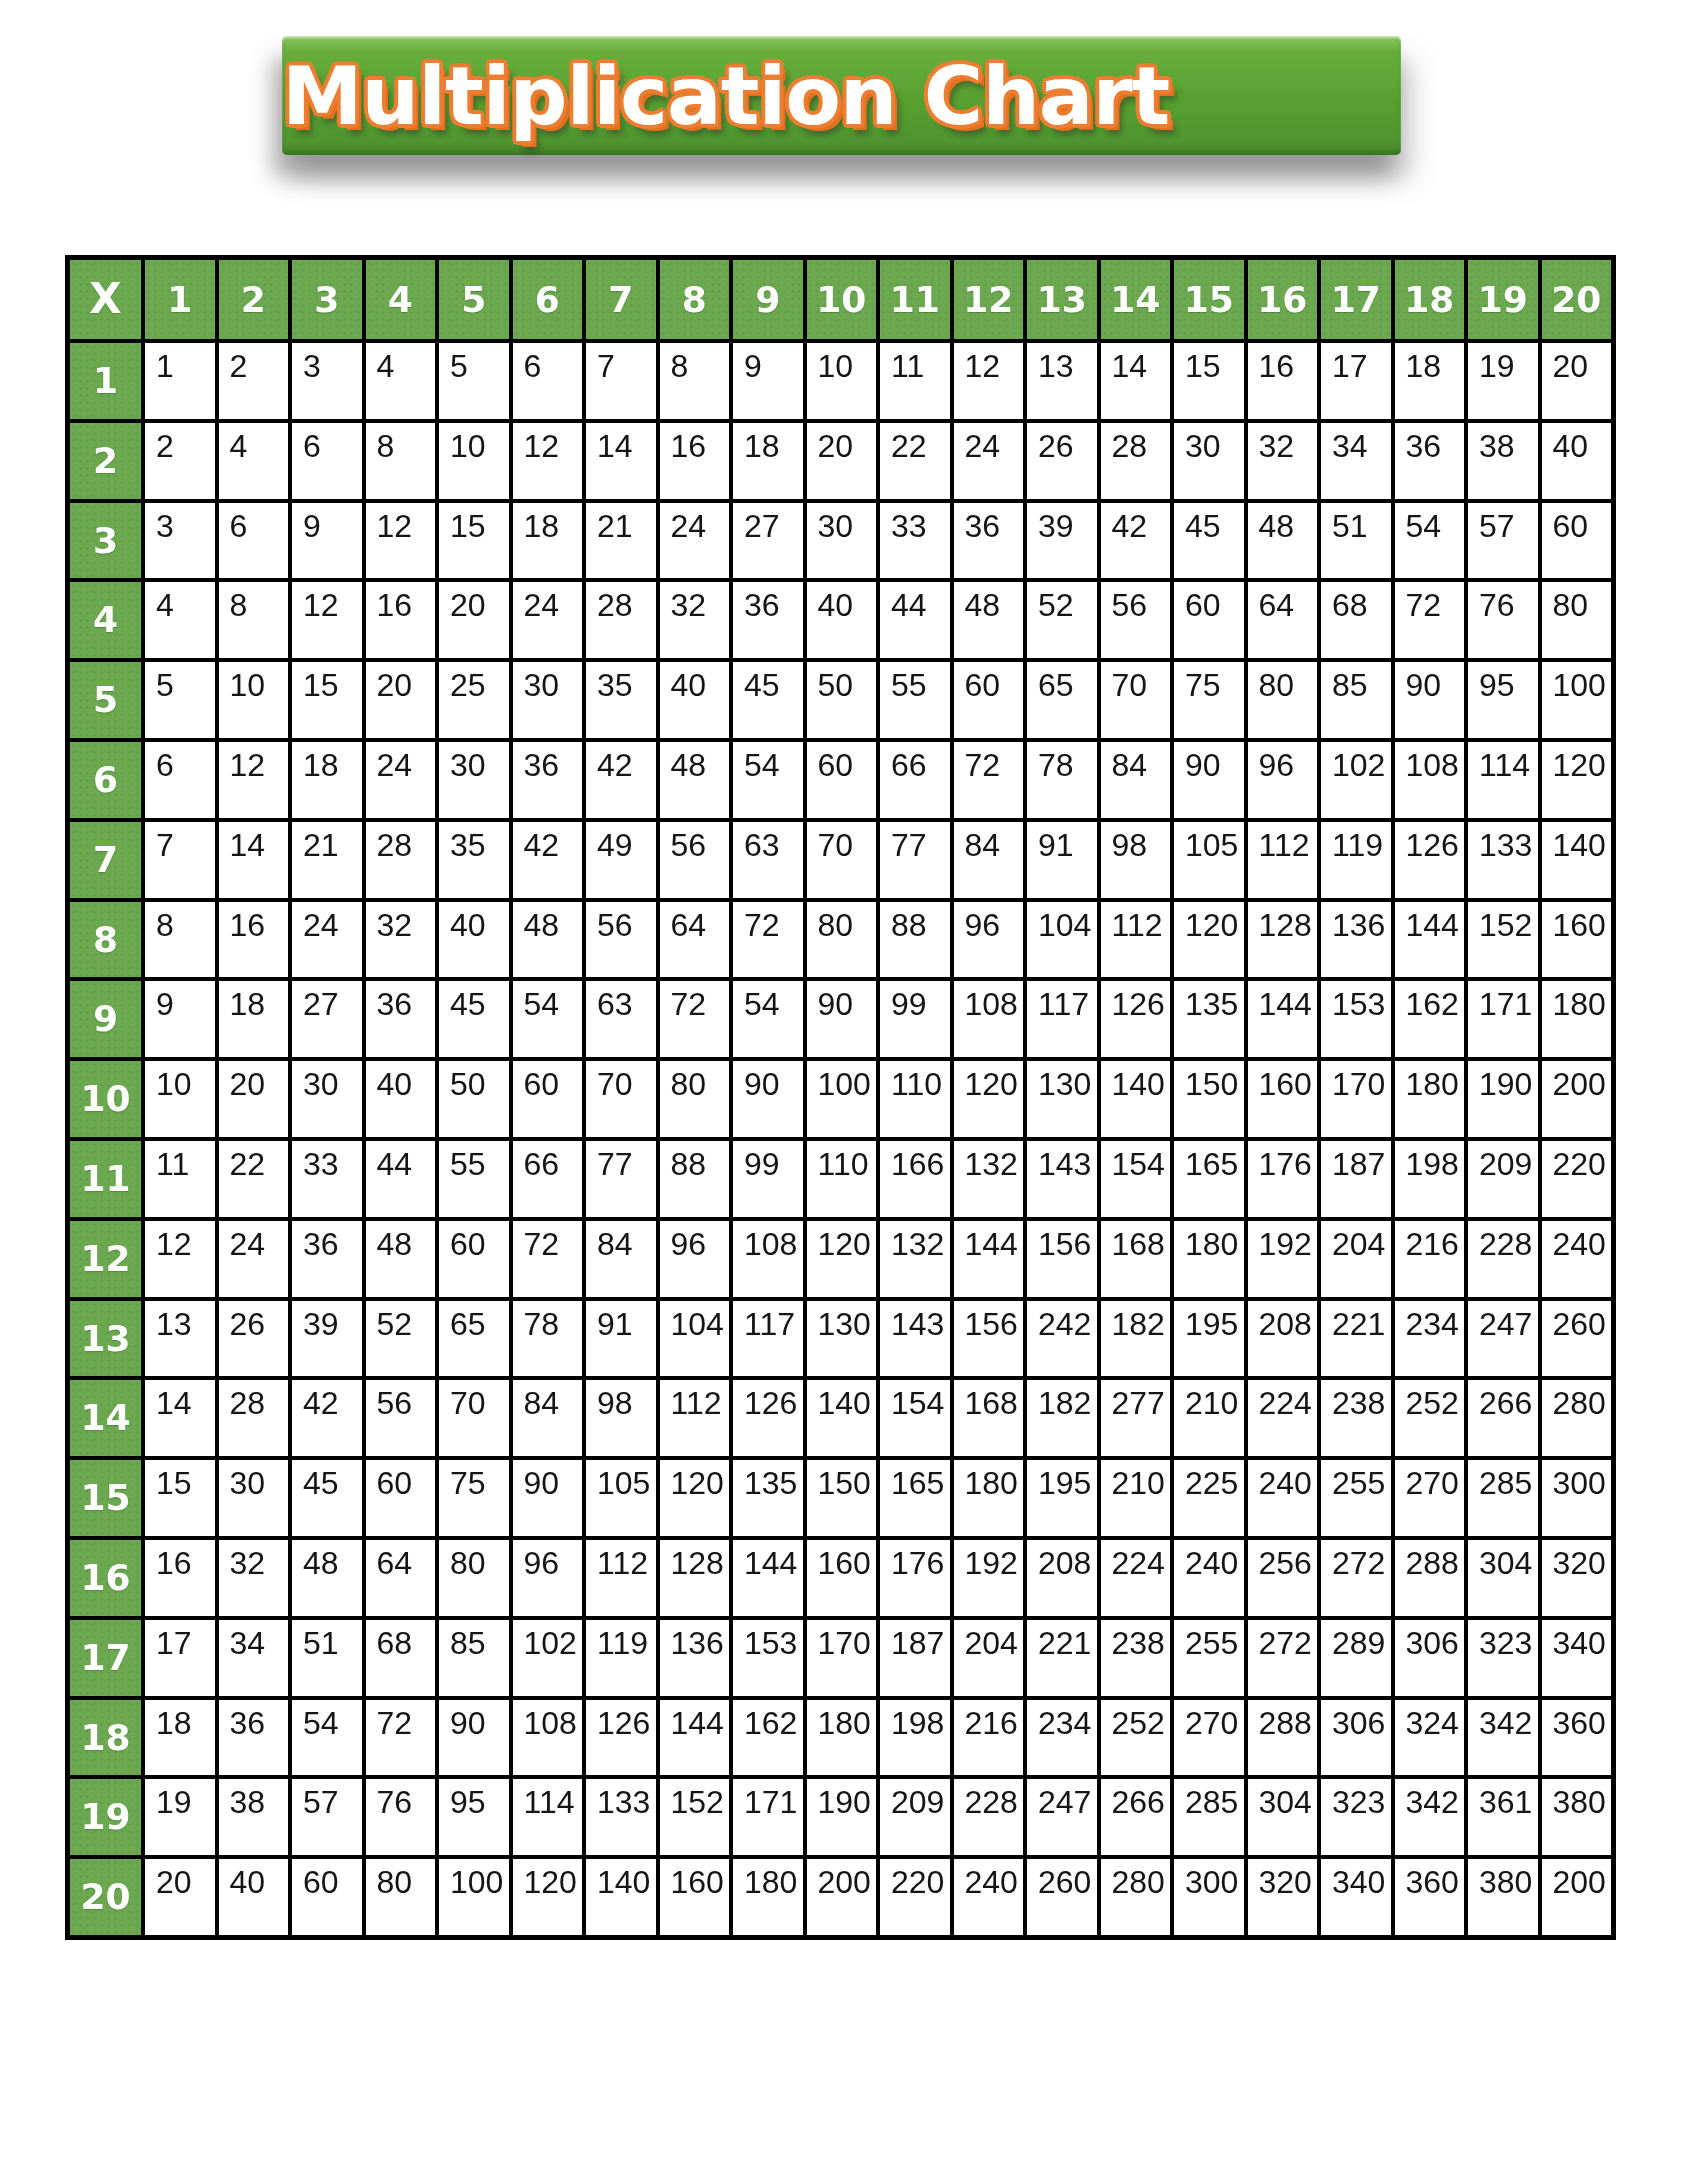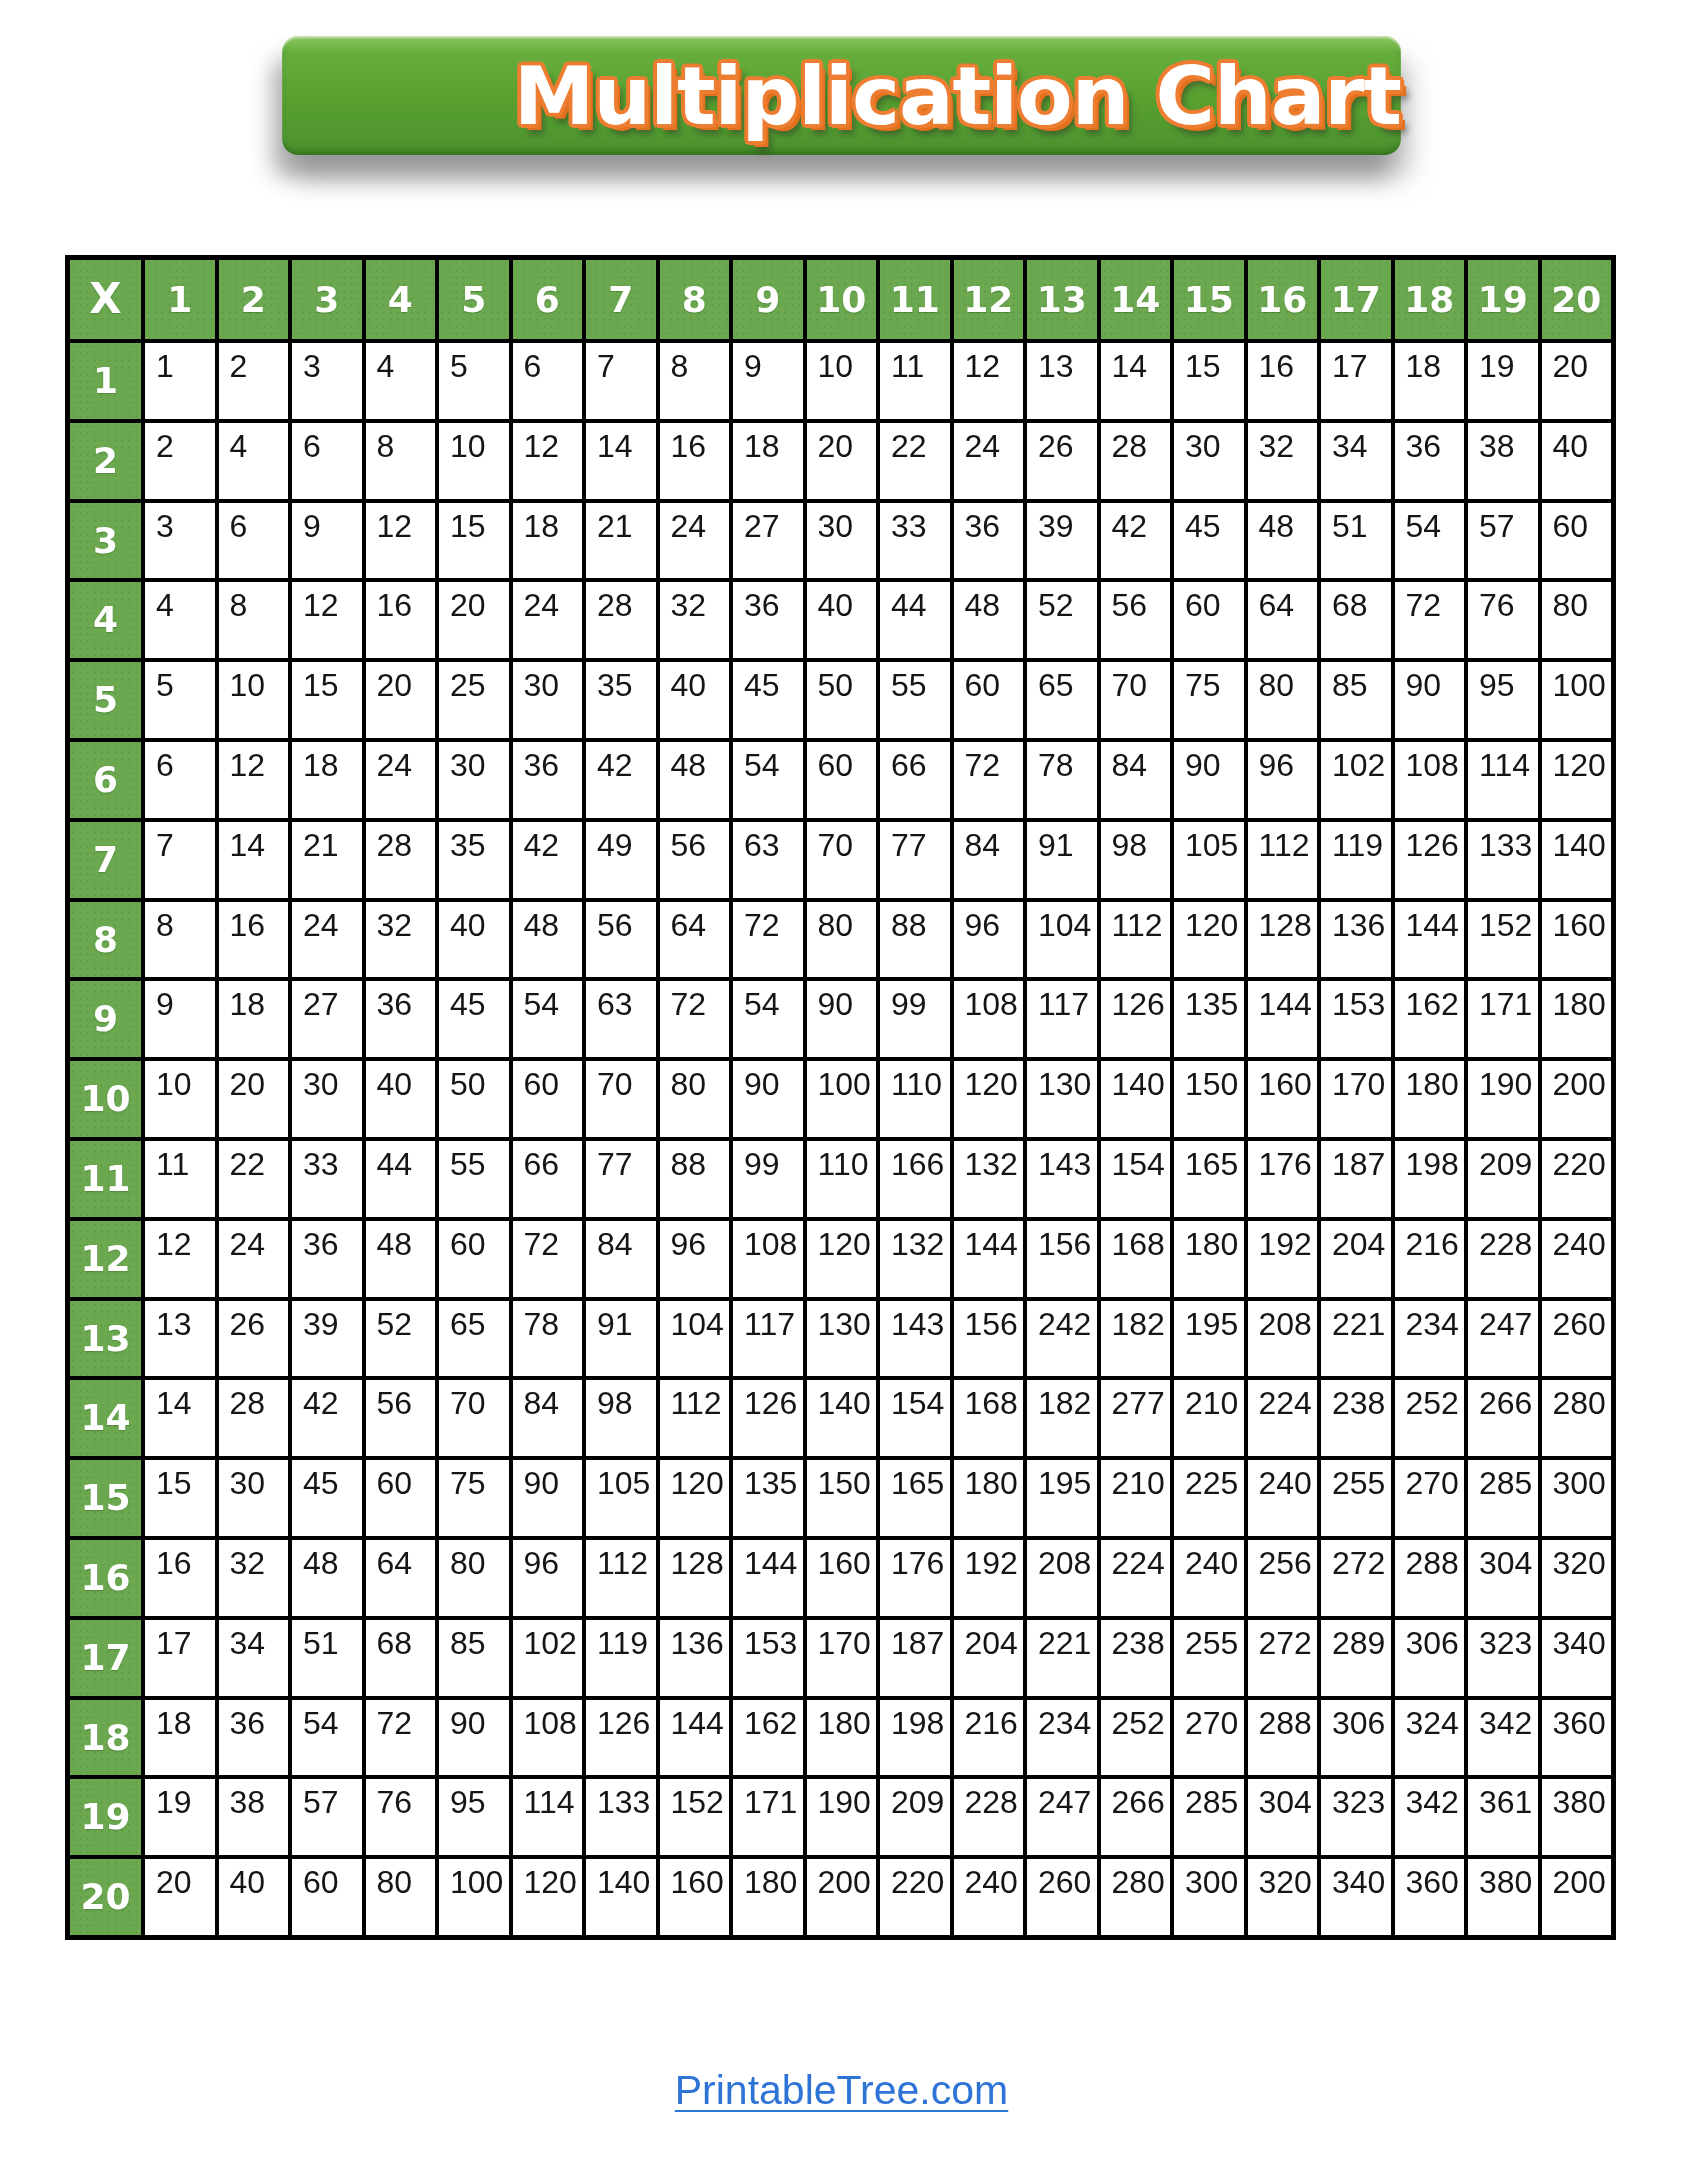--- a/index.html
+++ b/index.html
@@ -9,28 +9,28 @@
     background:#ffffff;
     font-family:"Liberation Sans", sans-serif;
     overflow:hidden;
   }
 
   
   .title-button{
     position:absolute;
     left:282px;top:36px;
     width:1119px;height:119px;
-    border-radius:16px;
+    border-radius:5px;
     background:linear-gradient(180deg,#8cc65e 0%,#66ad3c 14%,#57a02f 55%,#4f9630 88%,#458427 100%);
     box-shadow:
       inset 0 2px 2px rgba(255,255,255,0.55),
       inset 0 -3px 5px rgba(0,60,0,0.25),
       -10px 22px 22px rgba(90,90,90,0.45),
       10px 24px 26px rgba(120,120,120,0.40);
-    display:flex;align-items:center;justify-content:flex-end;
+    display:flex;align-items:center;justify-content:flex-start;
   }
   .title-text{
     font-family:"DejaVu Sans", sans-serif;
     font-size:81px;
     font-weight:800;
     letter-spacing:-1px;
     color:#ffffff;
     text-shadow:
       -3px -3px 0 #ED7D31, 3px -3px 0 #ED7D31,
       -3px 3px 0 #ED7D31, 3px 3px 0 #ED7D31,
@@ -538,18 +538,15 @@
       <div class="cell">260</div>
       <div class="cell">280</div>
       <div class="cell">300</div>
       <div class="cell">320</div>
       <div class="cell">340</div>
       <div class="cell">360</div>
       <div class="cell">380</div>
       <div class="cell">200</div>
     </div>
 
-  <div class="footer">
-    <a>PrintableTree.com</a>
-  </div>
 
 </div>
 
 
 </body></html>

